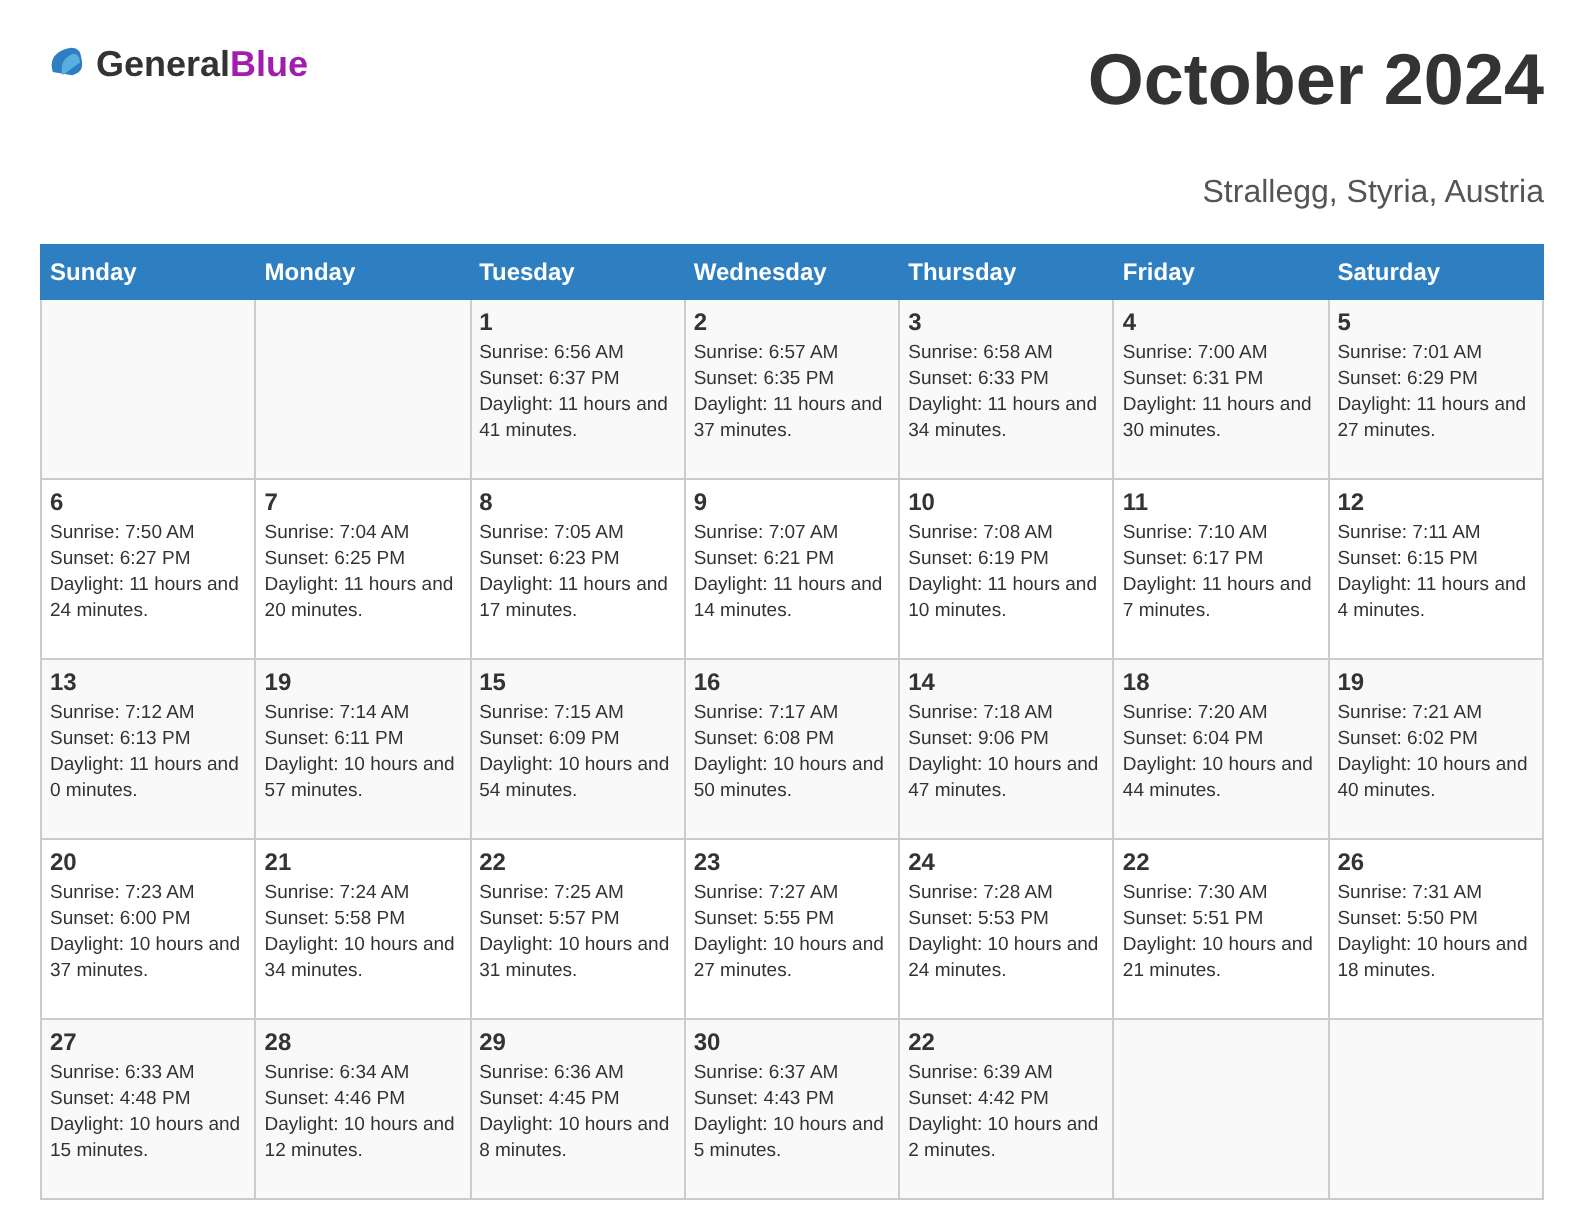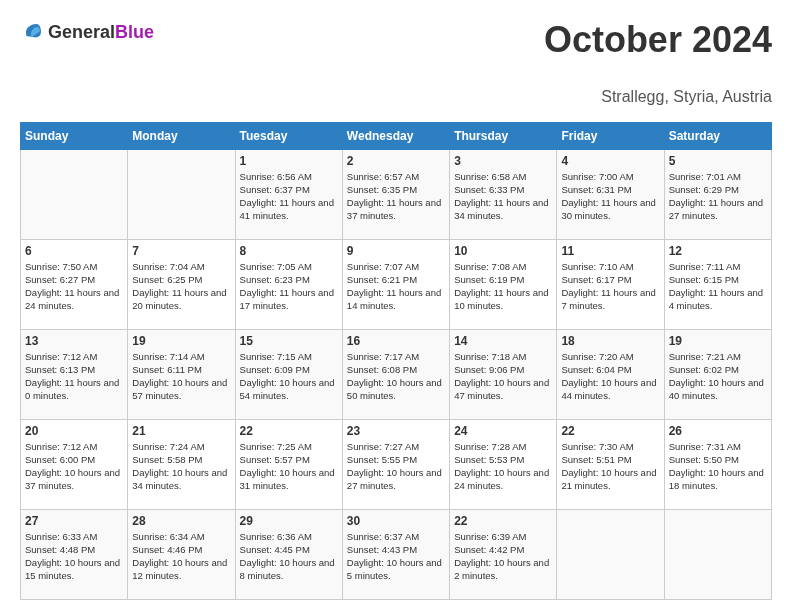--- a/index.html
+++ b/index.html
@@ -239,21 +239,21 @@
         <td>
           <div class="day-num">19</div>
           <div class="day-info">Sunrise: 7:21 AM
 Sunset: 6:02 PM
 Daylight: 10 hours and 40 minutes.</div>
         </td>
       </tr>
       <tr>
         <td>
           <div class="day-num">20</div>
-          <div class="day-info">Sunrise: 7:12 AM
+          <div class="day-info">Sunrise: 7:23 AM
 Sunset: 6:00 PM
 Daylight: 10 hours and 37 minutes.</div>
         </td>
         <td>
           <div class="day-num">21</div>
           <div class="day-info">Sunrise: 7:24 AM
 Sunset: 5:58 PM
 Daylight: 10 hours and 34 minutes.</div>
         </td>
         <td>

